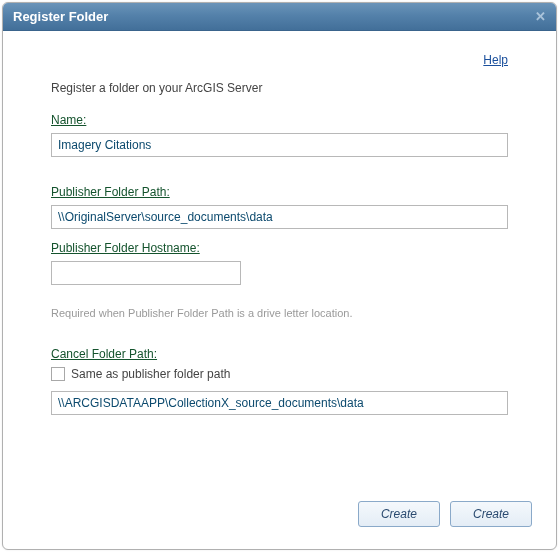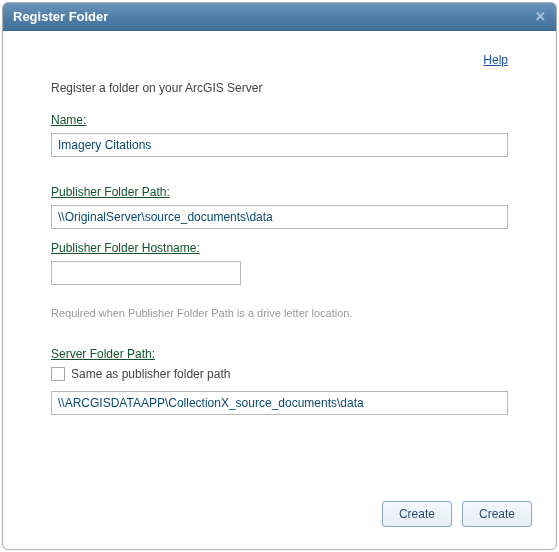--- a/index.html
+++ b/index.html
@@ -106,23 +106,24 @@
     bottom: 22px;
     display: flex;
     gap: 10px;
   }
   .btn {
     border: 1px solid #8aa9c9;
     background: linear-gradient(to bottom, #f4f8fc 0%, #e4edf6 100%);
     color: #2a4a70;
     font-family: inherit;
     font-size: 12px;
-    padding: 5px 16px;
+    padding: 5px 22px;
     border-radius: 3px;
     cursor: pointer;
+    font-style: italic;
   }
 </style>
 </head>
 <body>
 
 <div class="dialog">
 
   <div class="titlebar">
     <span>Register Folder</span>
     <span class="close-x">✕</span>
@@ -145,21 +146,21 @@
     <input type="text" class="text-input" value="\\OriginalServer\source_documents\data" style="">
 
     <div style="height:12px"></div>
 
     <div class="field-label">Publisher Folder Hostname:</div>
     <input type="text" class="text-input short" value="" style="">
     <div class="hint">Required when Publisher Folder Path is a drive letter location.</div>
 
     <div class="section-gap"></div>
 
-    <div class="field-label">Server Folder Path:</div>
+    <div class="field-label">Cancel Folder Path:</div>
 
     <div class="checkbox-row">
       <span class="chk"></span>
       <span>Same as publisher folder path</span>
     </div>
 
     <input type="text" class="text-input" value="\\ARCGISDATAAPP\CollectionX_source_documents\data" style="">
 
   </div>
 

